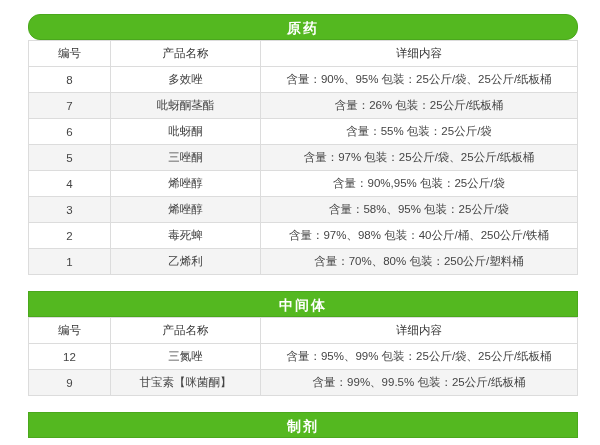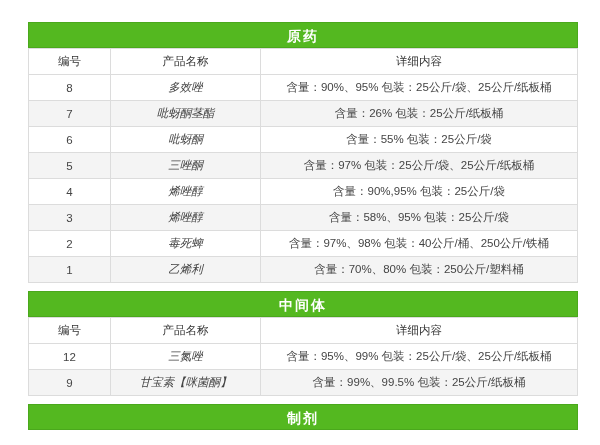--- a/index.html
+++ b/index.html
@@ -39,24 +39,25 @@
     background: #54b820;
     color: #ffffff;
     text-align: center;
     font-size: 14px;
     font-weight: bold;
     letter-spacing: 2px;
     height: 26px;
     line-height: 26px;
     border: 1px solid #4aa81c;
     box-sizing: border-box;
-    margin-top: 8px;
+    margin-top: 16px;
   }
   .section-header:first-child {
-    margin-top: 16px;
+    margin-top: 8px;
+    border-radius: 12px;
   }
   table.data {
     width: 100%;
     border-collapse: collapse;
     table-layout: fixed;
     background: #ffffff;
   }
   table.data col.c1 { width: 82px; }
   table.data col.c2 { width: 150px; }
   table.data col.c3 { width: auto; }
@@ -75,21 +76,20 @@
   table.data th {
     font-weight: normal;
     color: #333333;
     background: #ffffff;
   }
   table.data tr.alt td {
     background: #f4f4f4;
   }
   .col-name {
     color: #444444;
-    font-style: italic;
   }
 </style>
 </head>
 <body>
 
 <div class="page">
   <div class="left-rail"></div>
   <div class="content">
 
     <div class="section-header">原药</div>

